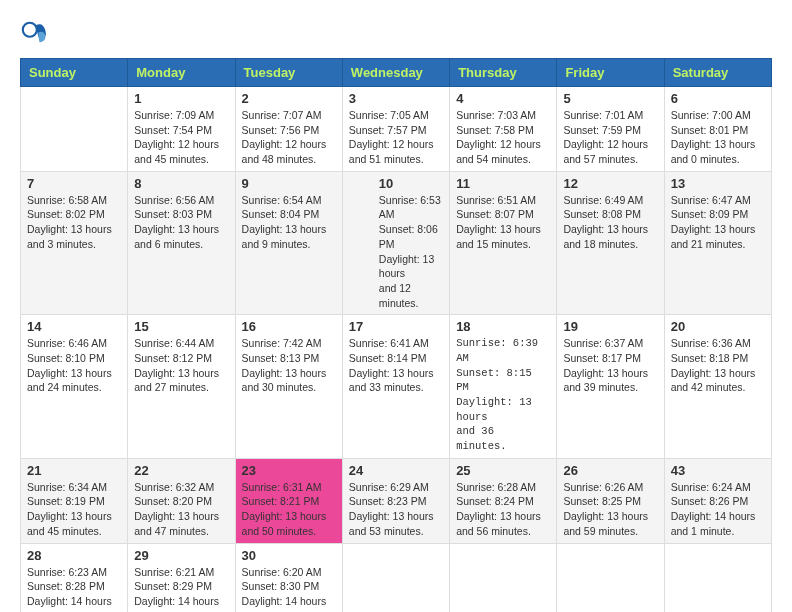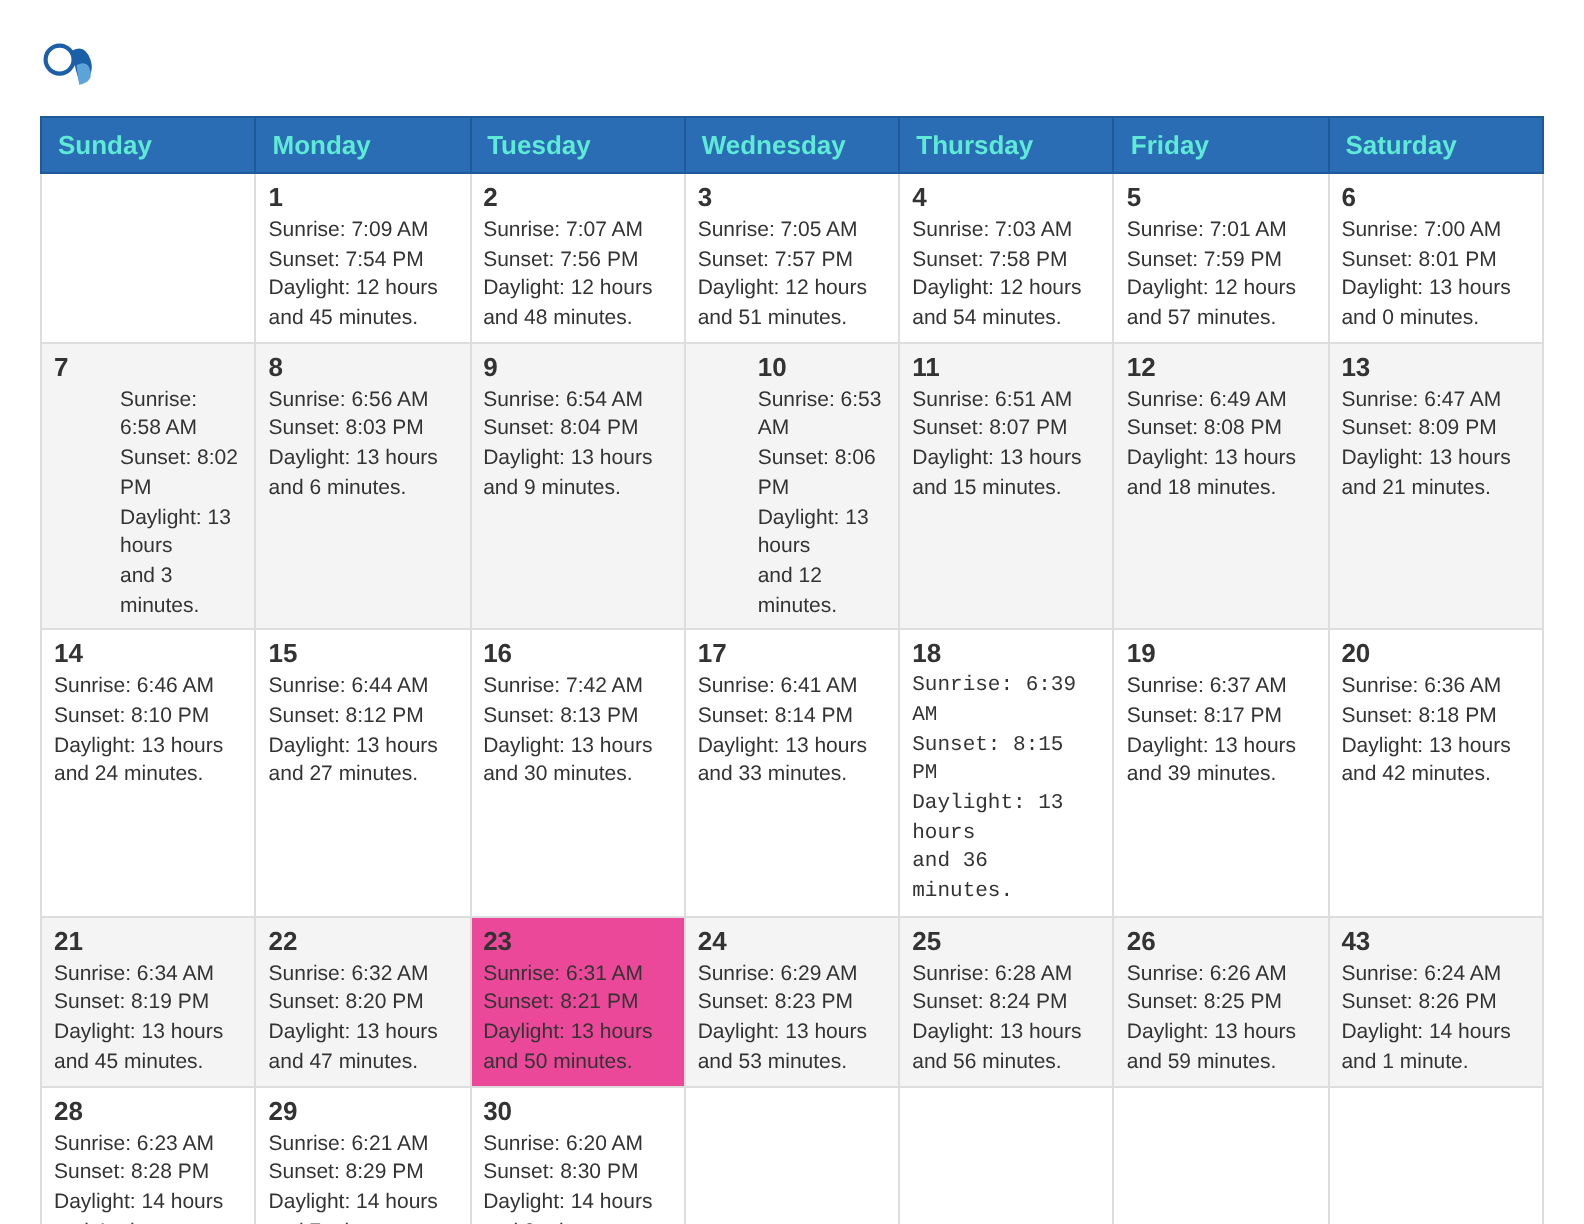--- a/index.html
+++ b/index.html
@@ -52,21 +52,21 @@
       font-size: 15px;
       color: #555;
     }
     .calendar {
       width: 100%;
       border-collapse: collapse;
       border: 1px solid #ccc;
     }
     .calendar th {
       background: #2a6db5;
-      color: #5eead4;
+      color: #bef264;
       font-size: 13px;
       font-weight: bold;
       padding: 6px 8px;
       text-align: left;
       border: 1px solid #1e5a9a;
     }
     .calendar td {
       vertical-align: top;
       border: 1px solid #ddd;
       padding: 4px 6px;
@@ -167,21 +167,21 @@
           <div class="day-num">6</div>
           <div class="day-info" style="white-space: pre-line;">Sunrise: 7:00 AM
 Sunset: 8:01 PM
 Daylight: 13 hours
 and 0 minutes.</div>
         </td>
       </tr>
       <tr>
         <td style="background: rgb(244, 244, 244);">
           <div class="day-num">7</div>
-          <div class="day-info" style="white-space: pre-line; margin-left: 33px;">Sunrise: 6:58 AM
+          <div class="day-info" style="white-space: pre-line;">Sunrise: 6:58 AM
 Sunset: 8:02 PM
 Daylight: 13 hours
 and 3 minutes.</div>
         </td>
         <td style="background: rgb(244, 244, 244);">
           <div class="day-num">8</div>
           <div class="day-info" style="white-space: pre-line;">Sunrise: 6:56 AM
 Sunset: 8:03 PM
 Daylight: 13 hours
 and 6 minutes.</div>

